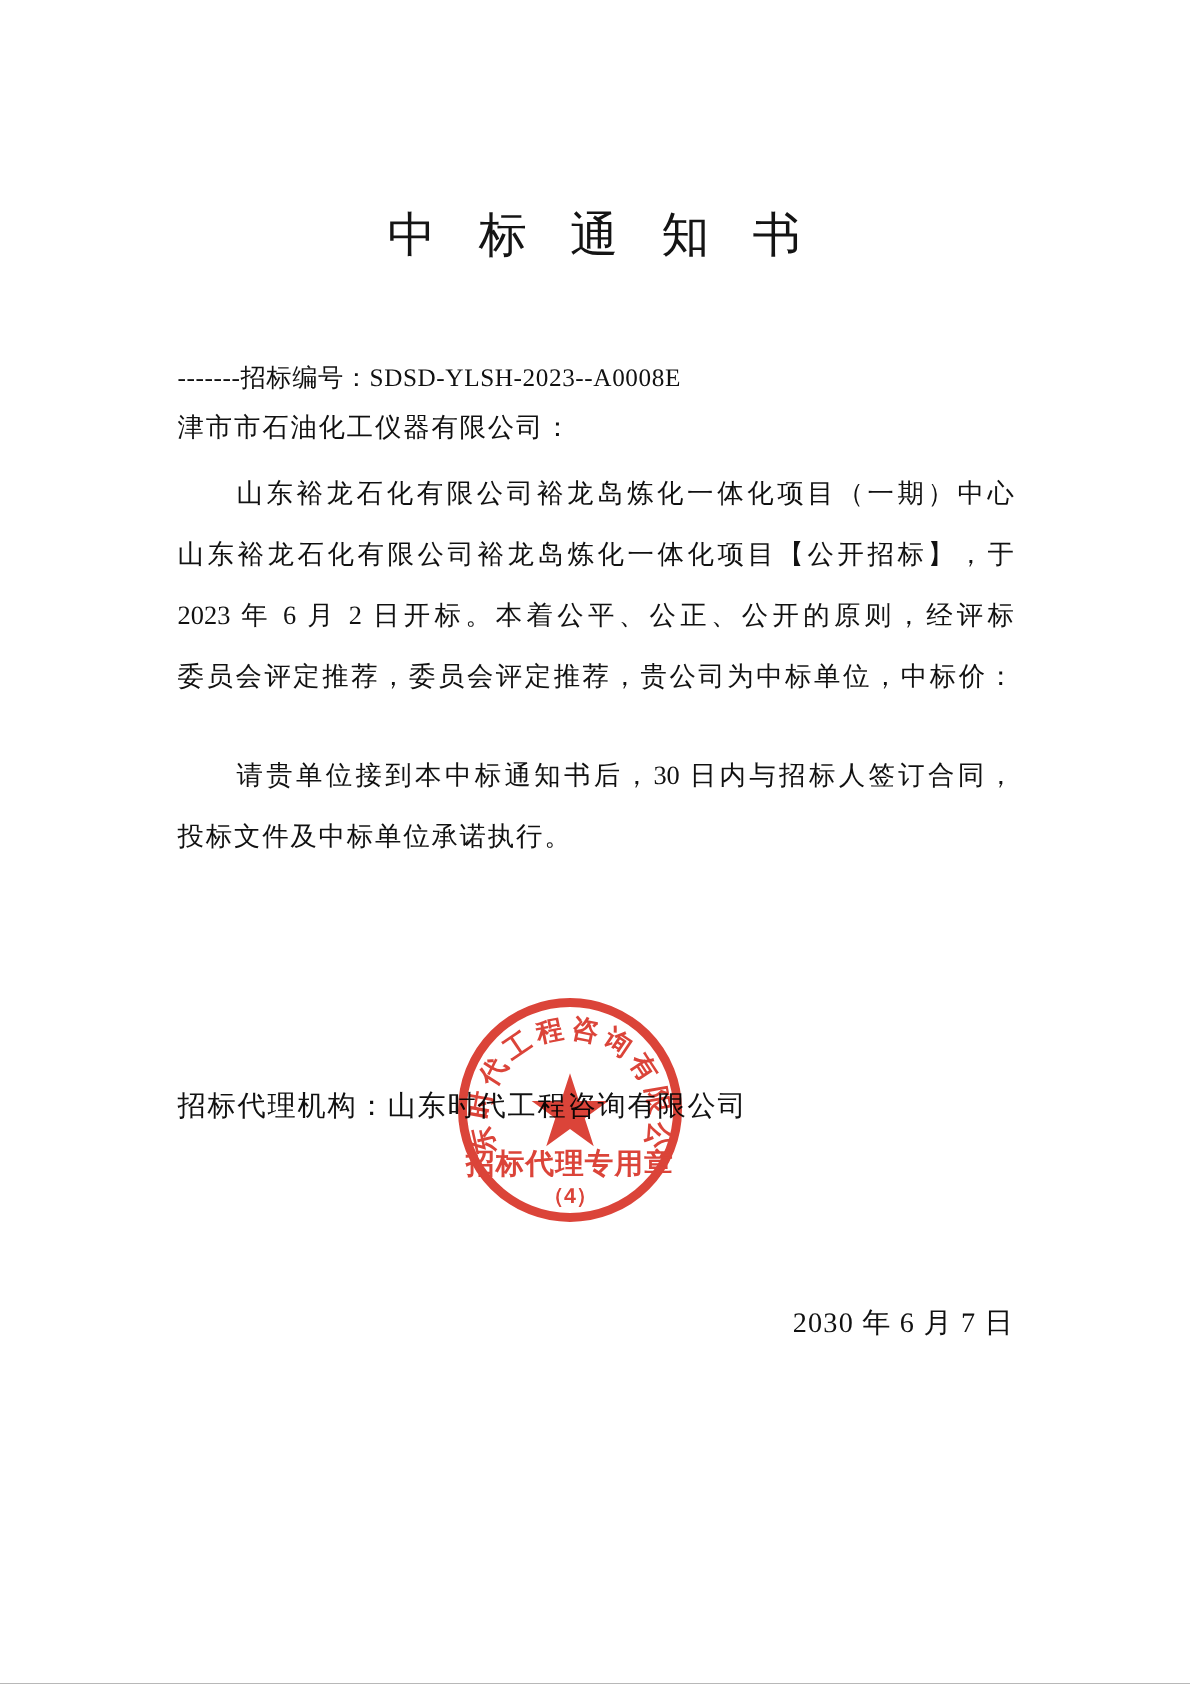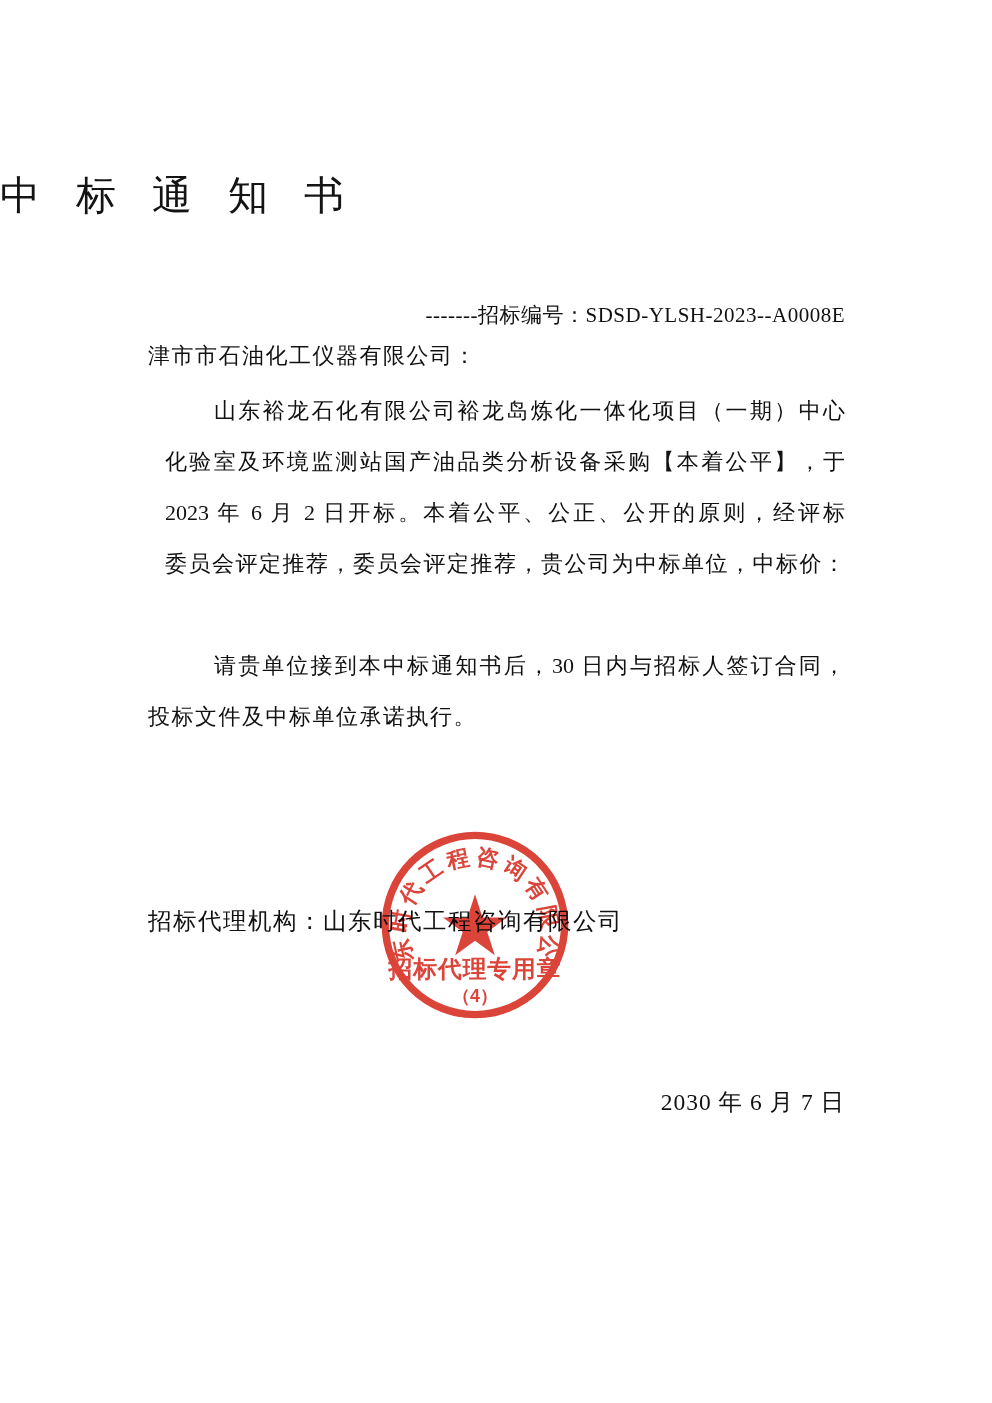--- a/index.html
+++ b/index.html
@@ -7,53 +7,52 @@
     position:relative;
     width:992px;height:1403px;
     margin:0 auto;
     background:#ffffff;
     font-family:"Liberation Serif","DejaVu Serif",serif;
     color:#111;
     overflow:hidden;
   }
   .doc-title{
     position:absolute;top:168px;left:0;width:100%;
+    text-align:center;
     font-size:40px;
     word-spacing:22px;
     letter-spacing:2px;
     color:#141414;
   }
   .ref-line{
     position:absolute;top:301px;left:148px;width:697px;
-    text-align:right;
     font-size:21px;
     letter-spacing:0.5px;
     white-space:nowrap;
   }
   .body-col{
     position:absolute;left:148px;width:697px;
   }
   .addressee{top:330px;}
   .body-line{
     position:relative;
     font-size:22px;
     line-height:51px;
     height:51px;
     letter-spacing:1.5px;
     white-space:nowrap;
   }
   .para1{top:385px;}
-  .para2{top:640px;}
+  .para2{top:620px;}
   .jst{
     white-space:normal;
     text-align:justify;
     text-align-last:justify;
     text-justify:inter-character;
     letter-spacing:0;
-    margin-left:17px;
   }
   .indent{text-indent:49px;}
   .agency-line{
     position:absolute;top:905px;left:148px;
     font-size:23.5px;
     letter-spacing:1.5px;
     z-index:1;
     white-space:nowrap;
   }
   .date-line{
@@ -82,21 +81,21 @@
 <div class="page">
 
   <div class="doc-title">中 标 通 知 书</div>
 
   <div class="ref-line">-------招标编号：SDSD-YLSH-2023--A0008E</div>
 
   <div class="body-col addressee body-line">津市市石油化工仪器有限公司：</div>
 
   <div class="body-col para1">
     <div class="body-line jst indent">山东裕龙石化有限公司裕龙岛炼化一体化项目（一期）中心</div>
-    <div class="body-line jst">化验室及环境监测站国产油品类分析设备采购【本着公平】，于</div>
+    <div class="body-line jst">山东裕龙石化有限公司裕龙岛炼化一体化项目【公开招标】，于</div>
     <div class="body-line jst">2023 年 6 月 2 日开标。本着公平、公正、公开的原则，经评标</div>
     <div class="body-line jst">委员会评定推荐，委员会评定推荐，贵公司为中标单位，中标价：</div>
   </div>
 
   <div class="body-col para2">
     <div class="body-line jst indent">请贵单位接到本中标通知书后，30 日内与招标人签订合同，</div>
     <div class="body-line">投标文件及中标单位承诺执行。</div>
   </div>
 
   <div class="agency-line">招标代理机构：山东时代工程咨询有限公司</div>

